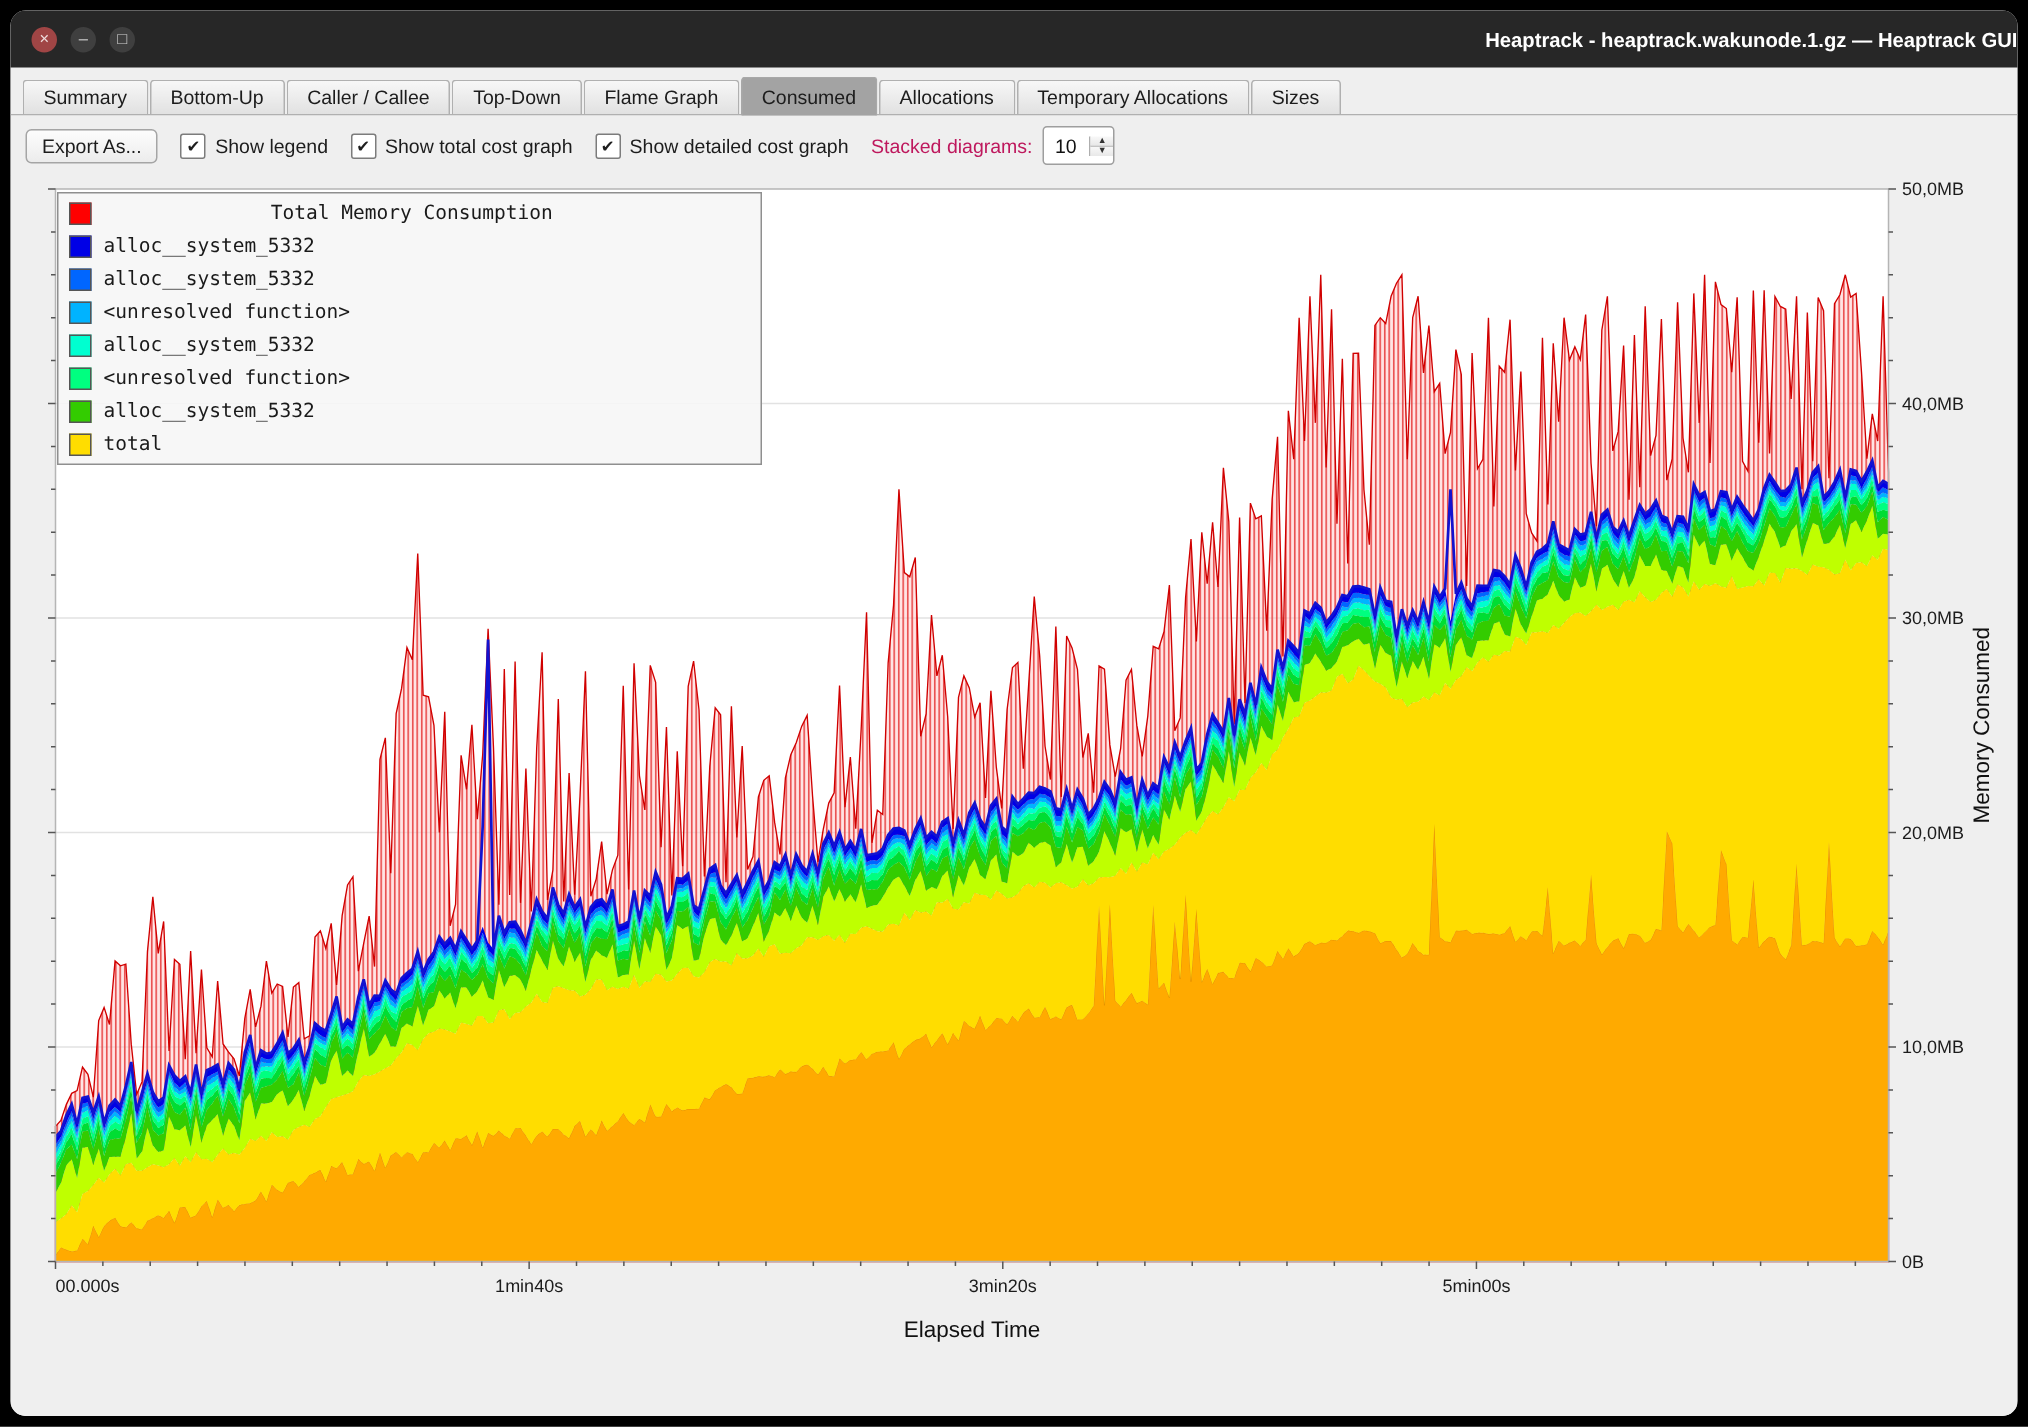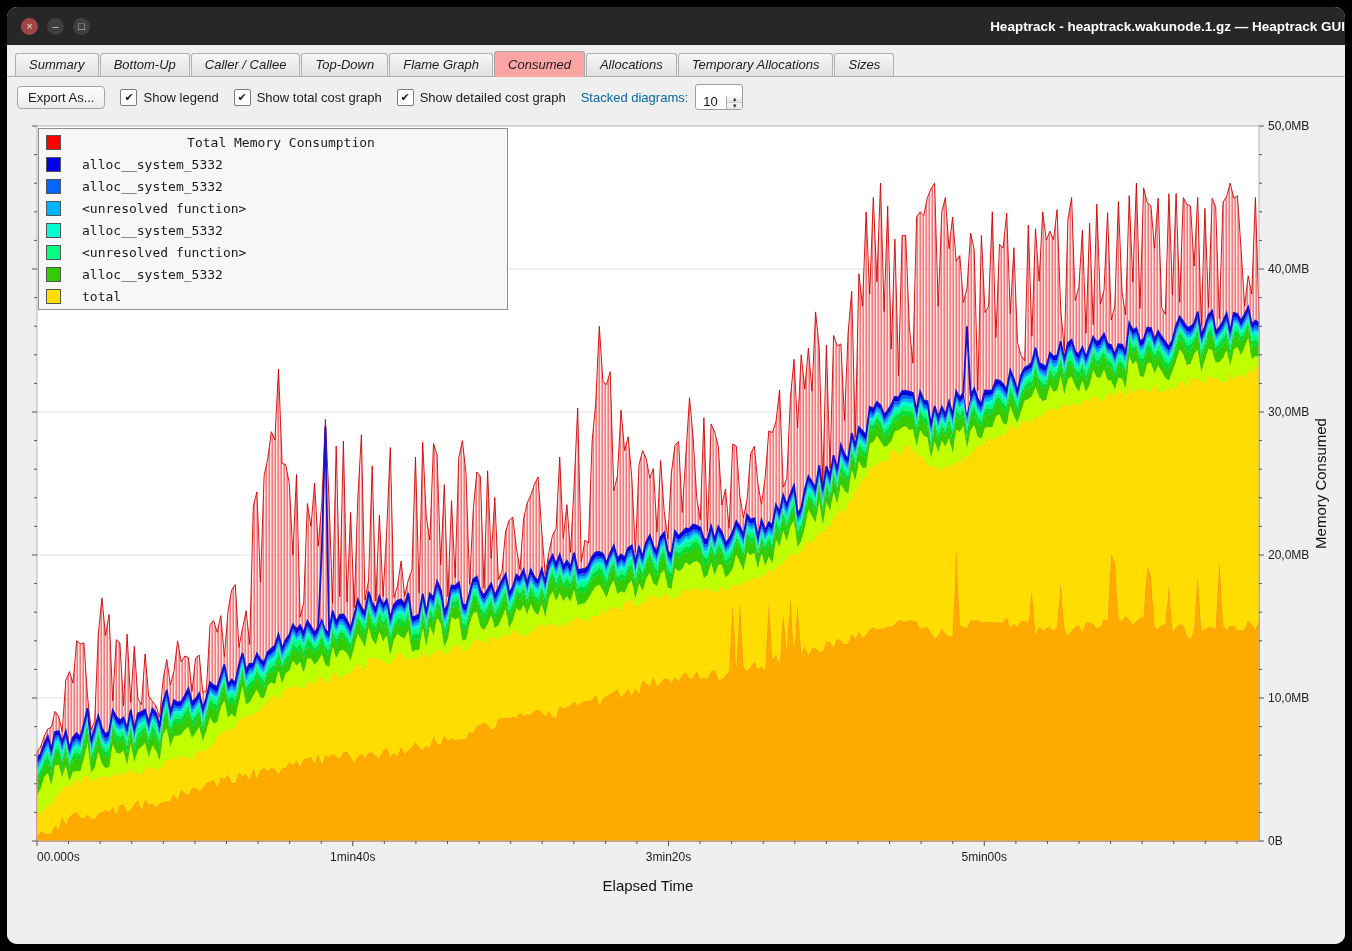--- a/index.html
+++ b/index.html
@@ -17,45 +17,45 @@
   
   .menubar{height:27px;background:#2b2b2b;border-bottom:1px solid #1d1d1d;display:flex;
     align-items:center;padding-left:8px;flex:0 0 auto;}
   .menu-item{color:#e8e8e8;font-size:13px;padding:4px 9px;}
   .menu-item u{text-decoration:underline;}
   
   .tabbar{background:#efefef;border-bottom:1px solid #b0b0b0;display:flex;align-items:flex-end;
     padding:6px 0 0 8px;flex:0 0 auto;}
   .tab{background:linear-gradient(#f7f7f7,#e1e1e1);border:1px solid #b0b0b0;border-bottom:0;
     border-radius:3px 3px 0 0;font-size:13px;color:#1c1c1c;padding:0 13px;height:22px;
-    line-height:22px;margin-right:1px;white-space:nowrap;font-style:italic;}
-  .tab.active{background:#fca5a5;height:25px;line-height:25px;margin-bottom:-1px;z-index:2;
+    line-height:22px;margin-right:1px;white-space:nowrap;}
+  .tab.active{background:#a3a3a3;height:25px;line-height:25px;margin-bottom:-1px;z-index:2;
     border-color:#a8a8a8;}
   
   .toolbar{background:#efefef;display:flex;align-items:center;gap:15px;padding:5px 10px;
     height:30px;flex:0 0 auto;}
   .btn{background:linear-gradient(#fdfdfd,#ececec);border:1px solid #a5a5a5;border-radius:4px;
     font-size:13px;color:#1c1c1c;padding:3px 10px;font-family:inherit;}
   .cb{display:flex;align-items:center;gap:6px;font-size:13px;color:#1c1c1c;}
   .cb .box{width:15px;height:15px;background:#fff;border:1px solid #7c7c7c;border-radius:2px;
     display:flex;align-items:center;justify-content:center;font-size:11px;color:#1e1e1e;}
-  .spin-label{font-size:13px;color:#0369a1;margin-right:-8px;}
-  .spin{display:flex;background:#fff;border:1px solid #9e9e9e;border-radius:3px;height:24px;align-items:flex-end;}
+  .spin-label{font-size:13px;color:#be185d;margin-right:-8px;}
+  .spin{display:flex;background:#fff;border:1px solid #9e9e9e;border-radius:3px;height:24px;align-items:center;}
   .spin-val{font-size:13px;color:#111;padding:0 7px;display:flex;align-items:center;min-width:16px;}
   .spin-btns{display:flex;flex-direction:column;border-left:1px solid #aeaeae;width:15px;}
   .spin-btn{flex:1;display:flex;align-items:center;justify-content:center;font-size:6px;color:#333;
     background:linear-gradient(#f8f8f8,#e8e8e8);}
   .spin-btn:first-child{border-bottom:1px solid #c4c4c4;}
   
   .chartzone{position:relative;flex:1;background:#efefef;}
   #chart{position:absolute;left:0;top:0;}
   .legend{position:absolute;left:31px;top:11px;width:468px;background:rgba(246,246,246,0.88);
     border:1px solid #8f8f8f;font-family:"DejaVu Sans Mono", monospace;font-size:13px;color:#1a1a1a;
     padding:2px 0;}
-  .legend-row{display:flex;align-items:center;gap:21px;height:22px;padding:0 7px;}
+  .legend-row{display:flex;align-items:center;gap:8px;height:22px;padding:0 7px;}
   .legend-swatch{width:13px;height:13px;border:1px solid #555;flex:0 0 auto;}
   .legend-title-label{flex:1;text-align:center;padding-right:20px;}
 </style>
 </head>
 <body>
 
 <div class="window">
 
   <div class="titlebar">
     <div class="tb-buttons">

